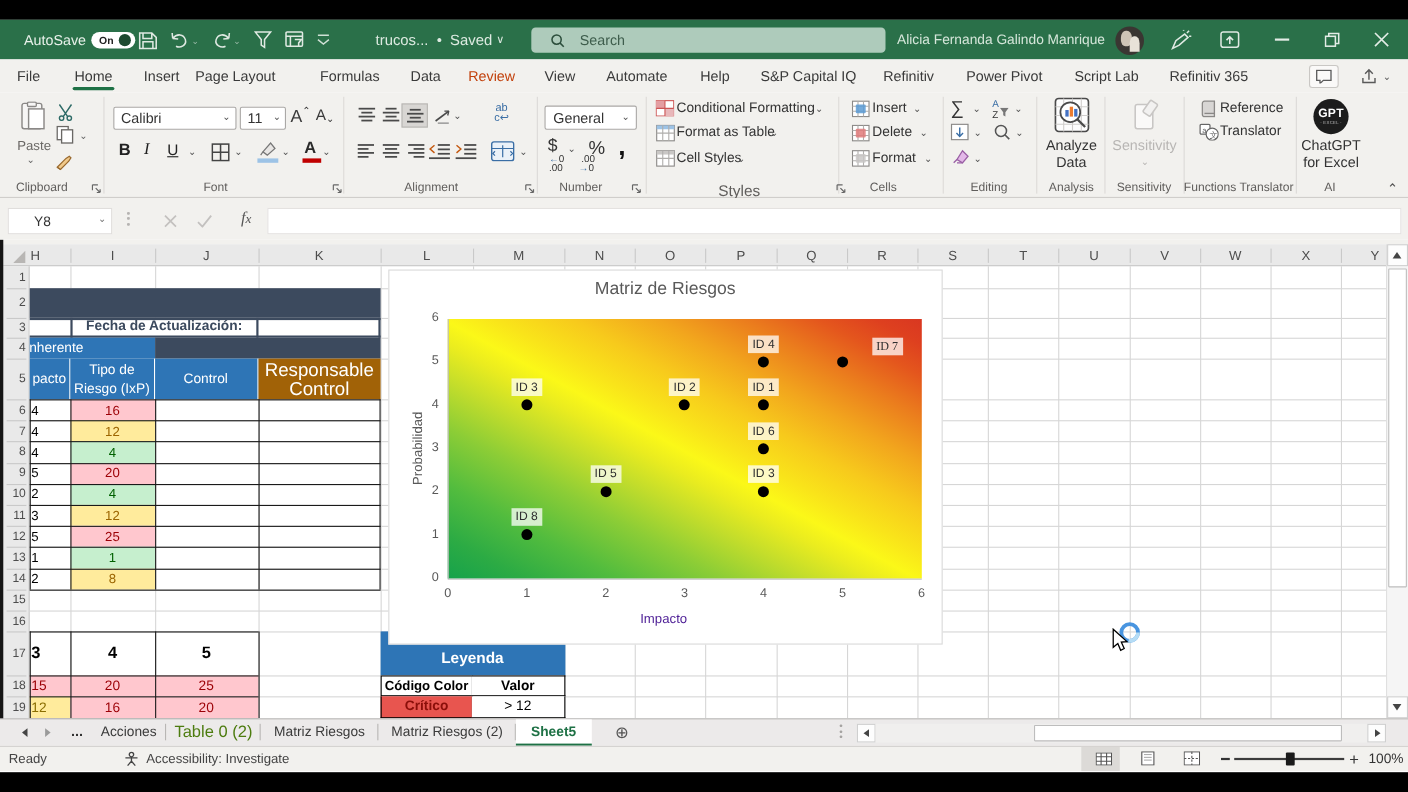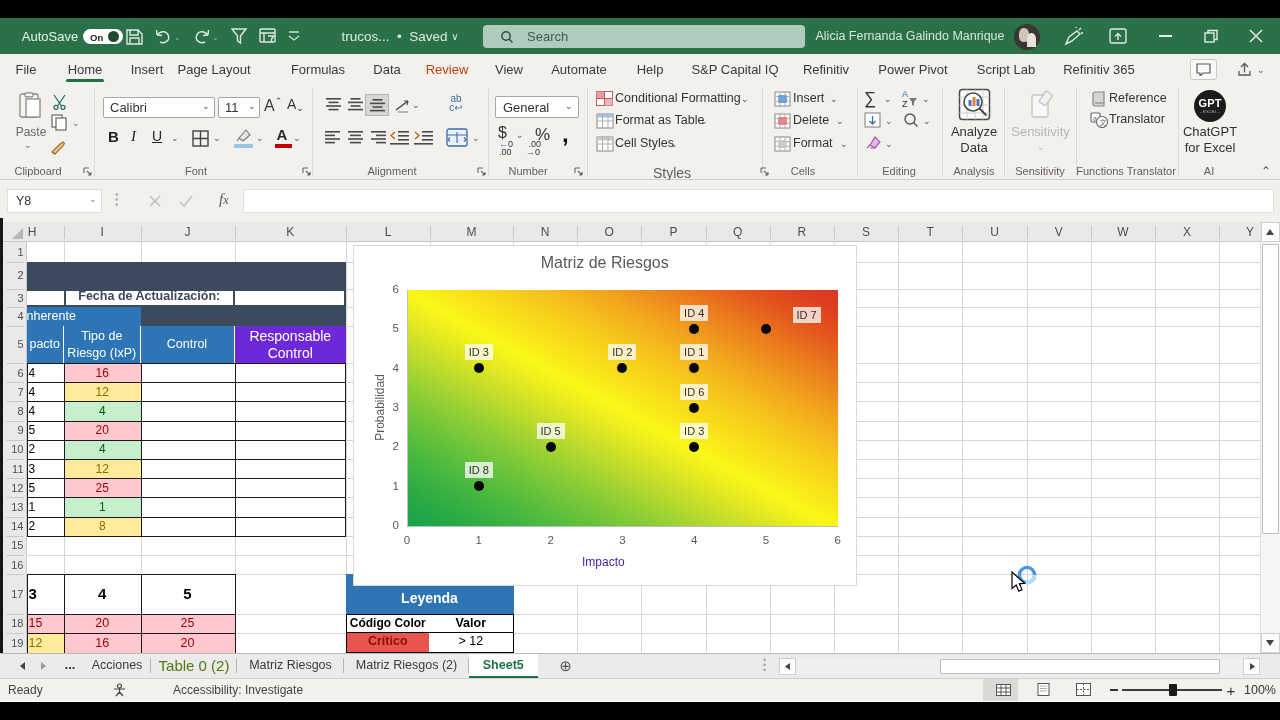--- a/index.html
+++ b/index.html
@@ -383,21 +383,21 @@
     <text x="9.5" y="13" font-size="7.5" fill="#666" font-family="Liberation Sans">文</text>
   </svg>
 <div style="position:absolute;left:1109px;top:112px;width:70px;height:15px;color:#333;font-size:12.5px;">Translator</div>
 <div style="position:absolute;left:1194px;top:90px;width:32px;height:32px;background:#1c1c1c;border-radius:50%;color:#fff;">
     <div style="text-align:center;font-weight:bold;font-size:11px;padding-top:7px;letter-spacing:0.2px;">GPT<div style="font-size:4px;font-weight:normal;color:#bbb;">- EXCEL -</div></div>
   </div>
 <div style="position:absolute;left:1180px;top:124px;width:60px;height:15px;color:#333;font-size:13px;text-align:center;">ChatGPT</div>
 <div style="position:absolute;left:1180px;top:140px;width:60px;height:15px;color:#333;font-size:13px;text-align:center;">for Excel</div>
 <div style="position:absolute;left:0px;top:180px;width:1280px;height:38px;background:#f2f1ee;"></div>
 <div style="position:absolute;left:7px;top:189px;width:95px;height:24px;background:#fff;border:1px solid #e0dedc;color:#333;font-size:12.5px;">
-    <div class="lf" style="height:22px;padding-left:8px;">Y8</div>
+    <div class="lf" style="height:22px;padding-left:23px;">Y8</div>
   </div>
 <div class="ab" style="left:89px;top:194px;color:#777;font-size:9px;">⌄</div>
 <div style="position:absolute;left:115px;top:192px;width:4px;height:18px;color:#b5b3b1;font-size:10px;line-height:5px;">•<br>•<br>•</div>
 <svg class="ab" style="left:149px;top:195px" width="12" height="12">
     <path d="M1 1 L11 11 M11 1 L1 11" style="stroke:#c3c1bf;stroke-width:1.6"></path>
   </svg>
 <svg class="ab" style="left:179px;top:195px" width="14" height="12">
     <path d="M1 7 L5 11 L13 1" style="stroke:#c3c1bf;fill:none;stroke-width:1.6"></path>
   </svg>
 <div style="position:absolute;left:219px;top:191px;width:20px;height:20px;color:#555;font-size:15px;font-style:italic;font-family:'Liberation Serif',serif;">f<span style="font-size:12px;">x</span></div>
@@ -606,21 +606,21 @@
 <div style="position:absolute;left:140.5px;top:306.5px;width:205.5px;height:19px;background:#3c4a5e;"></div>
 <div style="position:absolute;left:26.5px;top:325.5px;width:37.5px;height:37.5px;background:#2e75b6;color:#fff;font-size:12.5px;border-right:1px solid #fff;">
     <div class="ct" style="height:37.5px;">pacto</div>
   </div>
 <div style="position:absolute;left:64px;top:325.5px;width:76.5px;height:37.5px;background:#2e75b6;color:#fff;font-size:12.5px;border-right:1px solid #fff;text-align:center;line-height:17px;">
     <div style="padding-top:2px;">Tipo de<br>Riesgo (IxP)</div>
   </div>
 <div style="position:absolute;left:140.5px;top:325.5px;width:94px;height:37.5px;background:#2e75b6;color:#fff;font-size:12.5px;border-right:1px solid #fff;">
     <div class="ct" style="height:37.5px;">Control</div>
   </div>
-<div style="position:absolute;left:234.5px;top:325.5px;width:111.5px;height:37.5px;background:#6d28d9;color:#fff;font-size:14px;text-align:center;line-height:17px;">
+<div style="position:absolute;left:234.5px;top:325.5px;width:111.5px;height:37.5px;background:#a16207;color:#fff;font-size:17px;text-align:center;line-height:17px;">
     <div style="padding-top:2px;">Responsable<br>Control</div>
   </div>
 <div style="position:absolute;left:26.5px;top:363px;width:37.5px;height:19.2px;color:#000;font-size:12px;">
     <div class="lf" style="height:19.2px;padding-left:2px;">4</div>
   </div>
 <div style="position:absolute;left:64px;top:363px;width:76.5px;height:19.2px;background:#ffc7ce;color:#9c0006;font-size:12px;">
     <div class="ct" style="height:19.2px;">16</div>
   </div>
 <div style="position:absolute;left:26.5px;top:382.2px;width:37.5px;height:19.2px;color:#000;font-size:12px;">
     <div class="lf" style="height:19.2px;padding-left:2px;">4</div>
@@ -777,21 +777,21 @@
 <div style="position:absolute;left:545.6px;top:442px;width:10px;height:10px;z-index:12;background:#000;border-radius:50%;"></div>
 <div style="position:absolute;left:536.6px;top:422.8px;width:28px;height:16px;z-index:12;background:rgba(255,255,255,0.75);color:#2f2f2f;font-size:11px;white-space:nowrap;">
     <div class="ct" style="height:16px;">ID 5</div>
   </div>
 <div style="position:absolute;left:689.2px;top:402.7px;width:10px;height:10px;z-index:12;background:#000;border-radius:50%;"></div>
 <div style="position:absolute;left:680.2px;top:383.5px;width:28px;height:16px;z-index:12;background:rgba(255,255,255,0.75);color:#2f2f2f;font-size:11px;white-space:nowrap;">
     <div class="ct" style="height:16px;">ID 6</div>
   </div>
 <div style="position:absolute;left:761px;top:324.1px;width:10px;height:10px;z-index:12;background:#000;border-radius:50%;"></div>
 <div style="position:absolute;left:792.5px;top:306.5px;width:28px;height:16px;z-index:12;background:rgba(255,255,255,0.75);color:#2f2f2f;font-size:11px;white-space:nowrap;">
-    <div class="ct" style="height:16px;">ID 7</div>
+    <div class="ct" style="height:16px;font-family:Liberation Serif, serif;">ID 7</div>
   </div>
 <div style="position:absolute;left:473.8px;top:481.3px;width:10px;height:10px;z-index:12;background:#000;border-radius:50%;"></div>
 <div style="position:absolute;left:464.8px;top:462.1px;width:28px;height:16px;z-index:12;background:rgba(255,255,255,0.75);color:#2f2f2f;font-size:11px;white-space:nowrap;">
     <div class="ct" style="height:16px;">ID 8</div>
   </div>
 <div style="position:absolute;left:689.2px;top:442px;width:10px;height:10px;z-index:12;background:#000;border-radius:50%;"></div>
 <div style="position:absolute;left:680.2px;top:422.8px;width:28px;height:16px;z-index:12;background:rgba(255,255,255,0.75);color:#2f2f2f;font-size:11px;white-space:nowrap;">
     <div class="ct" style="height:16px;">ID 3</div>
   </div>
 <div style="position:absolute;left:1260px;top:222px;width:20px;height:431px;background:#f5f5f5;border-left:1px solid #e0e0e0;"></div>
@@ -849,21 +849,21 @@
     <path d="M1 1 L6 4.5 L1 8 Z" fill="#444"></path>
   </svg>
 <div style="position:absolute;left:0px;top:678px;width:1280px;height:23px;background:#f2f1ee;border-top:1px solid #d2d0ce;"></div>
 <div style="position:absolute;left:8px;top:678px;width:60px;height:23px;color:#444;font-size:12px;">
     <div class="lf" style="height:23px;">Ready</div>
   </div>
 <svg class="ab" style="left:112px;top:683px" width="15" height="14">
     <circle cx="7.5" cy="3" r="2" style="stroke:#444;fill:none;stroke-width:1.2"></circle>
     <path d="M2 6 h11 M7.5 5 v4 M7.5 9 l-3.5 4 M7.5 9 l3.5 4" style="stroke:#444;fill:none;stroke-width:1.2"></path>
   </svg>
-<div style="position:absolute;left:133px;top:678px;width:220px;height:23px;color:#444;font-size:12px;margin-left:40px;">
+<div style="position:absolute;left:133px;top:678px;width:220px;height:23px;color:#444;font-size:12px;">
     <div class="lf" style="height:23px;">Accessibility: Investigate</div>
   </div>
 <div style="position:absolute;left:983px;top:679px;width:35px;height:22px;background:#dcdad7;"></div>
 <svg class="ab" style="left:996px;top:684px" width="15" height="12">
     <rect x="0.5" y="0.5" width="14" height="11" style="stroke:#555;fill:#fff;stroke-width:1"></rect>
     <path d="M0.5 4 h14 M0.5 8 h14 M5 0.5 v11 M10 0.5 v11" style="stroke:#555;stroke-width:1"></path>
   </svg>
 <svg class="ab" style="left:1036px;top:683px" width="15" height="13">
     <rect x="2" y="0.5" width="11" height="12" style="stroke:#555;fill:#fff;stroke-width:1"></rect>
     <path d="M4 3 h7 M4 5.5 h7 M4 8 h7" style="stroke:#999;stroke-width:0.8"></path>

